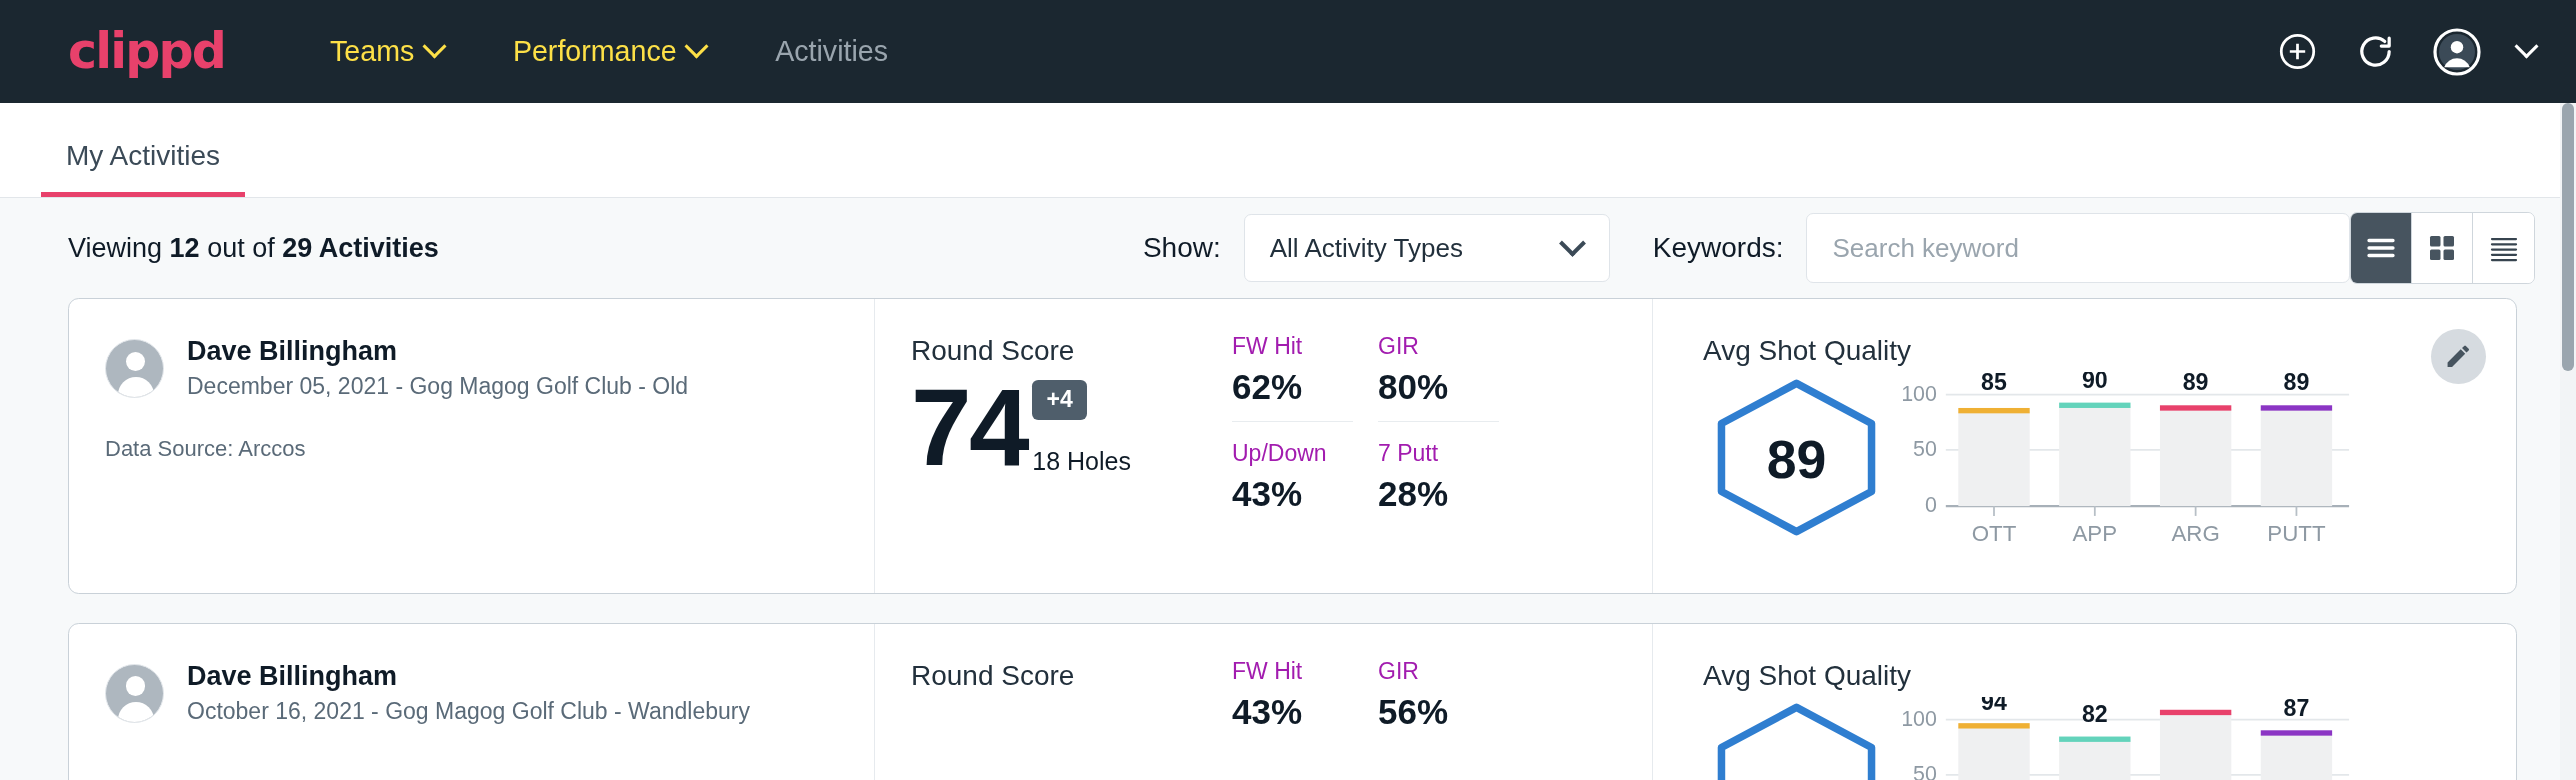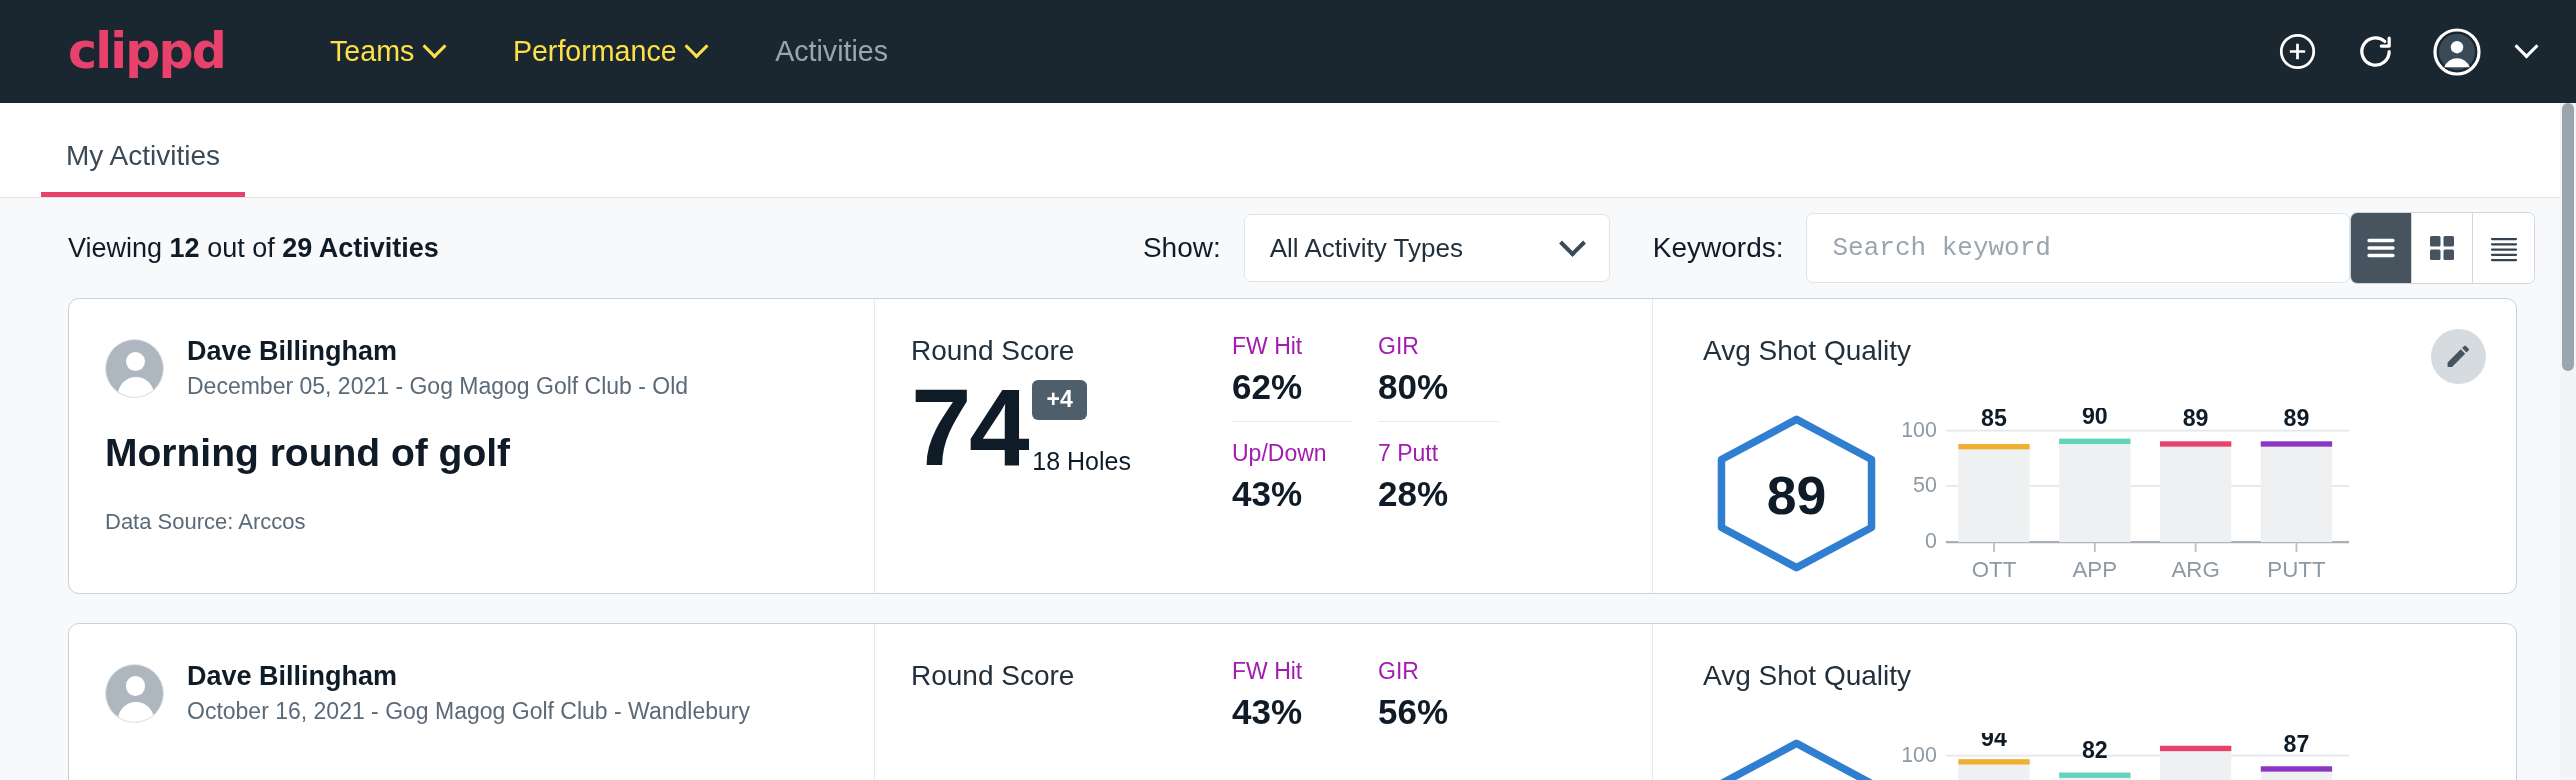--- a/index.html
+++ b/index.html
@@ -99,21 +99,21 @@
     width: 600px; height: 70px;
     background: #ffffff;
     border: 0.9px solid #dfe4e9;
     border-radius: 7.1px;
     display: flex; align-items: center;
     padding: 0 25px;
   }
   .searchbox input {
     border: 0; outline: 0; width: 100%;
     font-size: 26px; color: #22303c;
-    font-family: Liberation Mono, monospace;
+    font-family: Liberation Sans, sans-serif;
     background: transparent;
   }
   .searchbox input::placeholder { color: #9aa5ae; }
   .tb-spacer2 { flex: 1; }
   .viewtoggle {
     display: flex;
     border: 0.9px solid #cfd6dc;
     border-radius: 7.1px;
     overflow: hidden;
     background: #fff;
@@ -190,21 +190,21 @@
   .col-stats { width: 420px; padding: 34px 0 0 0; display: flex; }
   .statcell { width: 146px; }
   .statcell .sl { font-size: 23px; color: #a21caf; }
   .statcell .sv { font-size: 35px; font-weight: 700; color: #0f1b27; margin-top: 7.1px; }
   .statdiv { height: 0.9px; background: #e8ecef; margin: 14.3px 25px 18px 0; }
 
   .col-asq {
     flex: 1;
     border-left: 0.9px solid #e6eaee;
     padding: 36px 0 0 50px;
-    display: flex; flex-direction: column; gap: 36px;
+    display: flex; flex-direction: column;
   }
   .asqbody { display: flex; align-items: flex-start; margin-top: 5.4px; }
   .hexwrap { width: 187px; display: flex; justify-content: center; padding-top: 5.4px;}
   .chartwrap { margin-left: 12.5px; }
 
   .editbtn {
     position: absolute; top: 30px; right: 30px;
     width: 55px; height: 55px; border-radius: 50%;
     background: #d6dbe0;
     display: flex; align-items: center; justify-content: center;
@@ -326,21 +326,20 @@
 
   <div class="card">
     <div class="col-left">
       <div class="who">
         <div class="avatar-img"></div>
         <div>
           <div class="whoname">Dave Billingham</div>
           <div class="whometa">December 05, 2021 - Gog Magog Golf Club - Old</div>
         </div>
       </div>
-      <div class="cardtitle">Morning round of golf</div>
       <div class="datasrc">Data Source: Arccos</div>
     </div>
 
     <div class="col-score">
       <div class="seclabel">Round Score</div>
       <div class="scorerow">
         <div class="bigscore">74</div>
         <div class="badgecol">
           <div class="overbadge">+4</div>
           <div class="holes">18 Holes</div>

